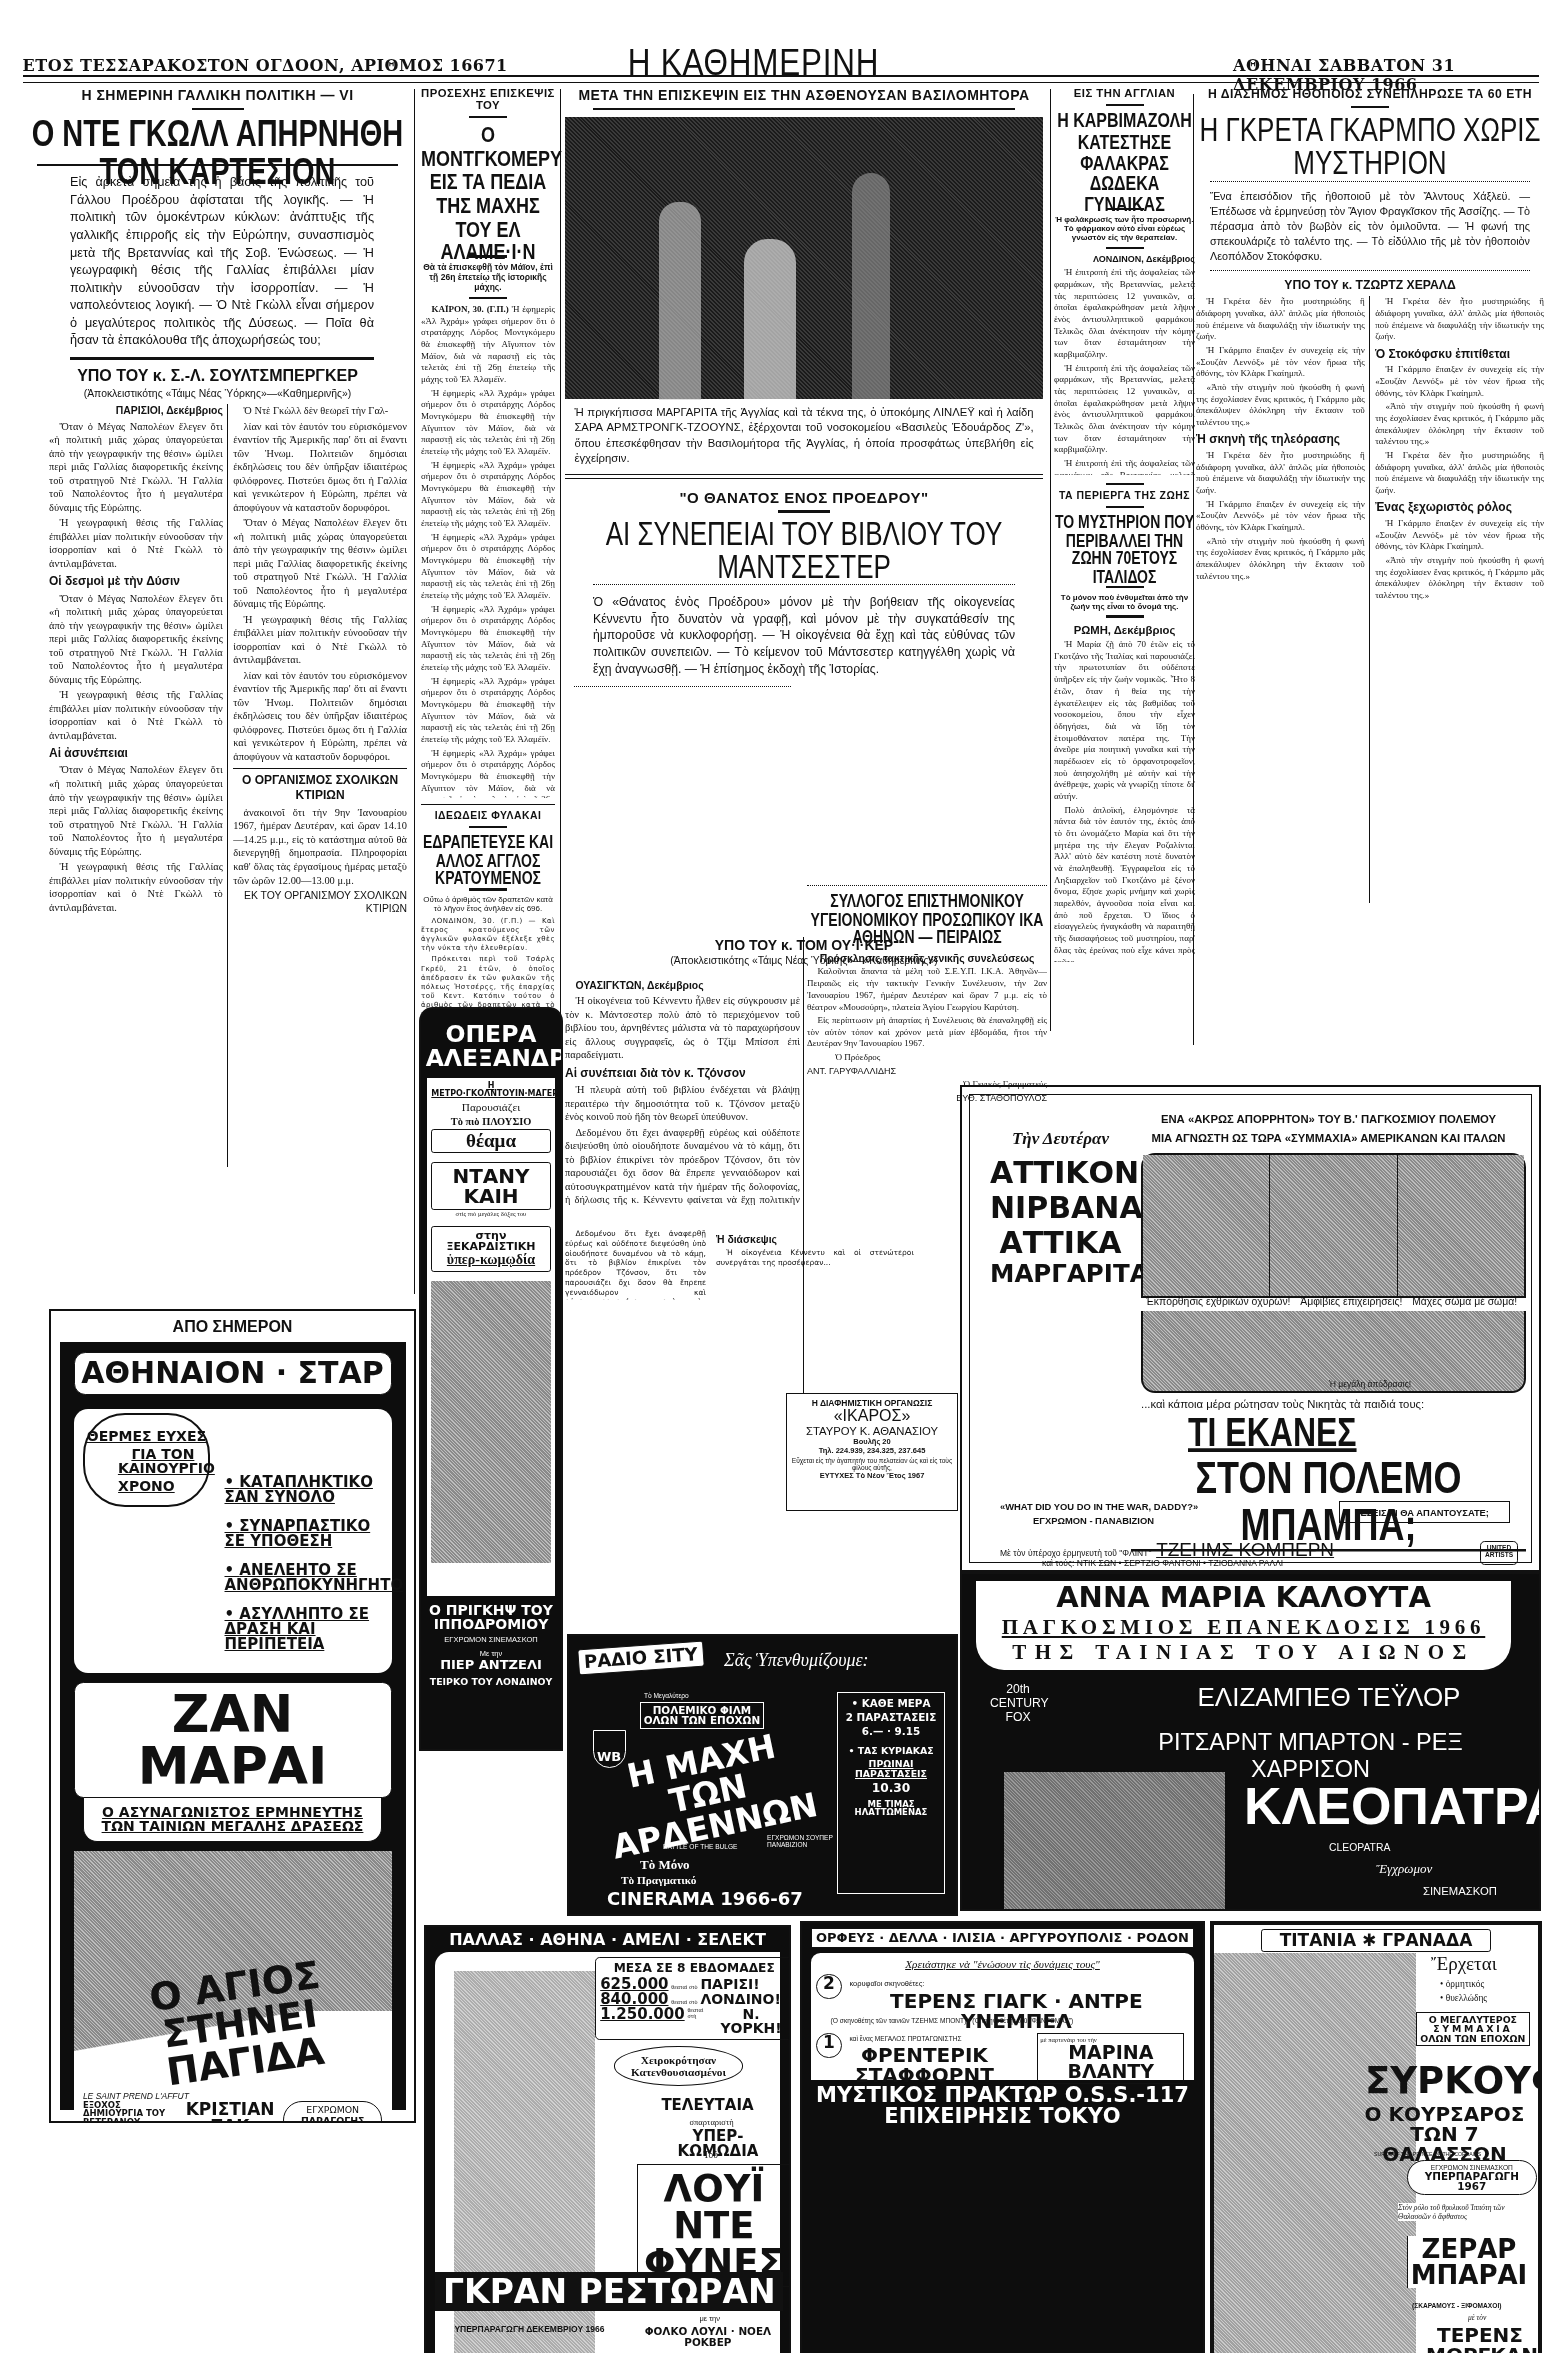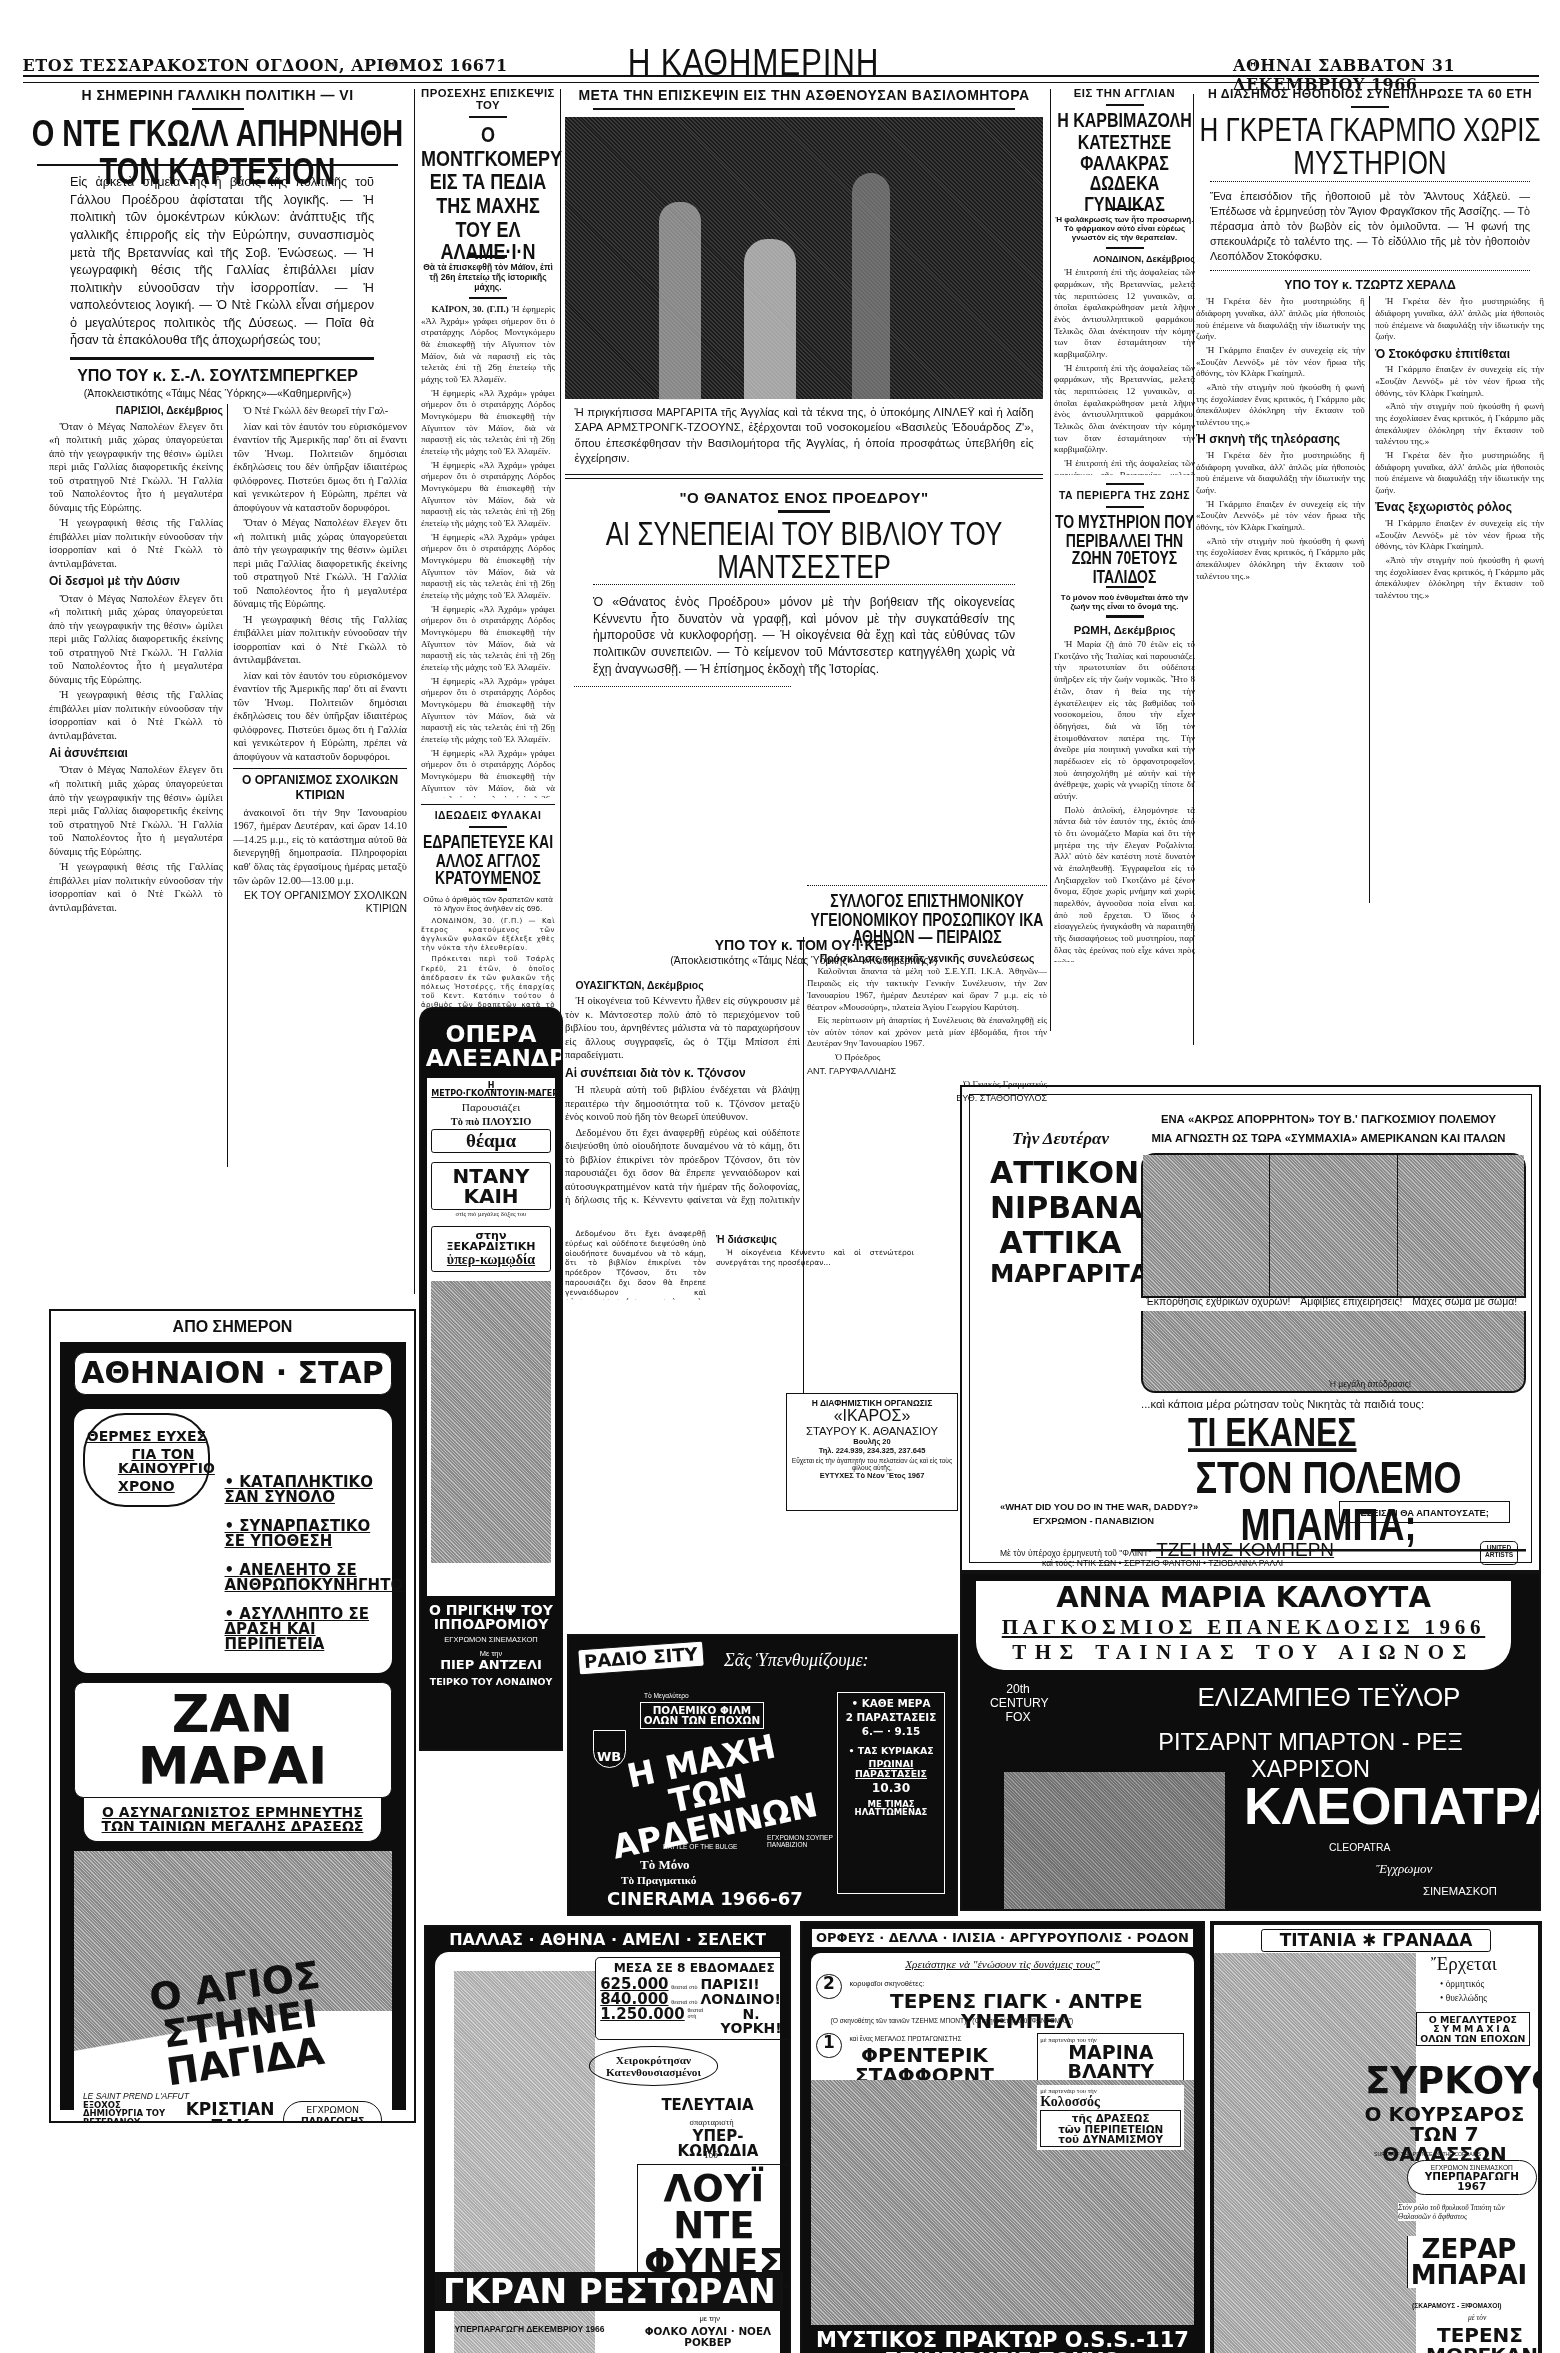--- a/index.html
+++ b/index.html
@@ -379,21 +379,21 @@
           <span class="bigad u" style="font-size:15px;">840.000</span>
           <span class="serif" style="font-size:6.1px;">θεαταὶ στὸ</span>
           <span class="bigad" style="font-size:14px;">ΛΟΝΔΙΝΟ!</span>
         </div>
       <div style="display:flex;align-items:flex-start;gap:2.8px;">
           <span class="bigad u" style="font-size:15px;">1.250.000</span>
           <span class="serif" style="font-size:6.1px;">θεαταὶ στὴ</span>
           <span class="bigad" style="font-size:14px;">Ν. ΥΟΡΚΗ!</span>
         </div>
     </div>
-    <div class="serif center" style="position:absolute;left:154px;top:94px;width:113px;border:1.9px solid #111;border-radius:50%;padding:6.6px;font-size:11.3px;font-weight:bold;">Χειροκρότησαν Κατενθουσιασμένοι</div>
+    <div class="serif center" style="position:absolute;left:179px;top:94px;width:113px;border:1.9px solid #111;border-radius:50%;padding:6.6px;font-size:11.3px;font-weight:bold;">Χειροκρότησαν Κατενθουσιασμένοι</div>
     <div class="bigad" style="position:absolute;left:226px;top:146px;font-size:15px;">ΤΕΛΕΥΤΑΙΑ</div>
     <div class="serif" style="position:absolute;left:254px;top:165px;font-size:8.5px;">σπαρταριστὴ</div>
     <div class="bigad" style="position:absolute;left:221px;top:177px;font-size:15px;">ΥΠΕΡ-ΚΩΜΩΔΙΑ</div>
     <div class="serif" style="position:absolute;left:268px;top:198px;font-size:9.4px;">Τοῦ</div>
     <div class="bigad" style="position:absolute;left:202px;top:212px;width:151px;border:1.9px solid #111;font-size:37px;padding:4.7px 0;">ΛΟΥΪ ΝΤΕ ΦΥΝΕΣ</div>
     <div class="bigad" style="position:absolute;left:0;top:320px;width:348px;font-size:33px;background:#111;color:#fff;padding:2.8px 0;">ΓΚΡΑΝ ΡΕΣΤΩΡΑΝ</div>
     <div class="sans" style="position:absolute;left:19px;top:372px;font-size:8.5px;font-weight:bold;">ΥΠΕΡΠΑΡΑΓΩΓΗ ΔΕΚΕΜΒΡΙΟΥ 1966</div>
     <div class="sans" style="position:absolute;left:264px;top:362px;font-size:7.5px;">με την</div>
     <div class="bigad" style="position:absolute;left:202px;top:374px;width:141px;font-size:10.4px;">ΦΟΛΚΟ ΛΟΥΛΙ · ΝΟΕΛ ΡΟΚΒΕΡ</div>
   </div>
@@ -408,31 +408,20 @@
     <div class="bigad" style="position:absolute;left:33px;top:38px;width:344px;font-size:20px;">ΤΕΡΕΝΣ ΓΙΑΓΚ · ΑΝΤΡΕ ΥΝΕΜΠΕΛ</div>
     <div class="sans" style="position:absolute;left:19px;top:64px;font-size:6.6px;">(Ὁ σκηνοθέτης τῶν ταινιῶν ΤΖΕΗΜΣ ΜΠΟΝΤ) · (Ὁ σκηνοθέτης τοῦ "ΦΑΝΤΟΜΑΣ")</div>
     <div class="bigad" style="position:absolute;left:4.7px;top:80px;width:23.5px;height:23.5px;border:1.9px solid #111;border-radius:50%;font-size:17px;">1</div>
     <div class="sans" style="position:absolute;left:38px;top:82px;font-size:6.6px;">καὶ ἕνας ΜΕΓΑΛΟΣ ΠΡΩΤΑΓΩΝΙΣΤΗΣ</div>
     <div class="bigad" style="position:absolute;left:19px;top:92px;width:188px;font-size:20px;">ΦΡΕΝΤΕΡΙΚ ΣΤΑΦΦΟΡΝΤ</div>
     <div style="position:absolute;left:226px;top:80px;width:141px;border:1.9px solid #111;padding:1.9px;">
       <div class="serif" style="font-size:6.6px;">μὲ παρτενάιρ του τὴν</div>
       <div class="bigad" style="font-size:19px;">ΜΑΡΙΝΑ ΒΛΑΝΤΥ</div>
     </div>
   </div>
-  <div class="photo-light" style="margin:0 9.4px;height:245px;position:relative;">
-    <div style="position:absolute;left:226px;top:4.7px;width:141px;background:#fff;color:#111;padding:2.8px;">
-      <div class="serif" style="font-size:6.6px;">μὲ παρτενάιρ του τὴν</div>
-      <div class="serif" style="font-size:14px;font-weight:bold;">Κολοσσός</div>
-      <div style="border:1.4px solid #111;padding:1.9px;">
-        <div class="bigad" style="font-size:10.4px;">τῆς ΔΡΑΣΕΩΣ</div>
-        <div class="bigad" style="font-size:10.4px;">τῶν ΠΕΡΙΠΕΤΕΙΩΝ</div>
-        <div class="bigad" style="font-size:10.4px;">τοῦ ΔΥΝΑΜΙΣΜΟΥ</div>
-      </div>
-    </div>
-  </div>
   <div class="bigad" style="font-size:21px;color:#fff;padding:4.7px 9.4px;">ΜΥΣΤΙΚΟΣ ΠΡΑΚΤΩΡ O.S.S.-117 ΕΠΙΧΕΙΡΗΣΙΣ ΤΟΚΥΟ</div>
 
 </div>
 
 <div class="abs ad" style="left:1210px;top:1921px;width:332px;height:504px;border-width:4.7px;">
   <div class="boxed bigad" style="margin:3.8px 47px;font-size:17px;padding:1.9px;border-radius:2.8px;">ΤΙΤΑΝΙΑ ✱ ΓΡΑΝΑΔΑ</div>
   <div class="photo-light" style="position:absolute;left:0;top:28px;width:202px;height:466px;opacity:.8;"></div>
   <div class="serif" style="position:absolute;left:217px;top:28px;font-size:19px;">Ἔρχεται</div>
   <div class="serif" style="position:absolute;left:226px;top:54px;font-size:9.4px;">• <span>ὁρμητικός</span></div>
   <div class="serif" style="position:absolute;left:226px;top:68px;font-size:9.4px;">• <span>θυελλώδης</span></div>

